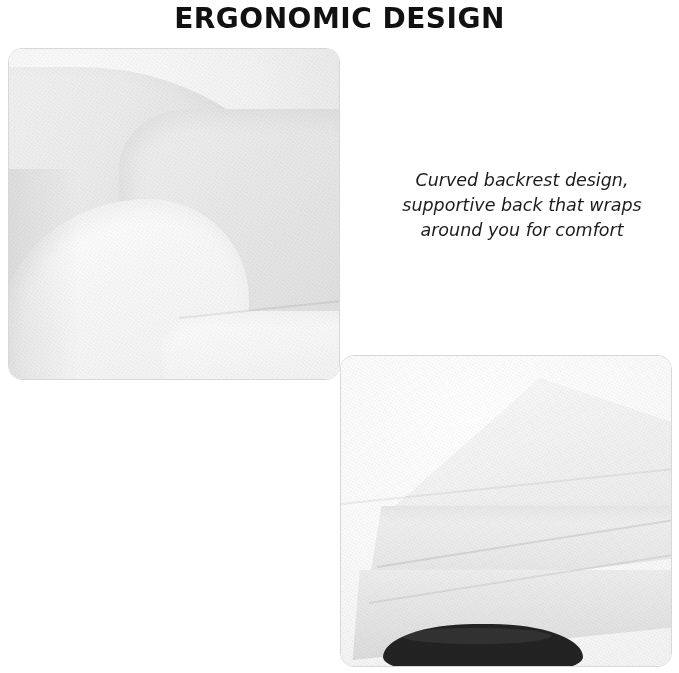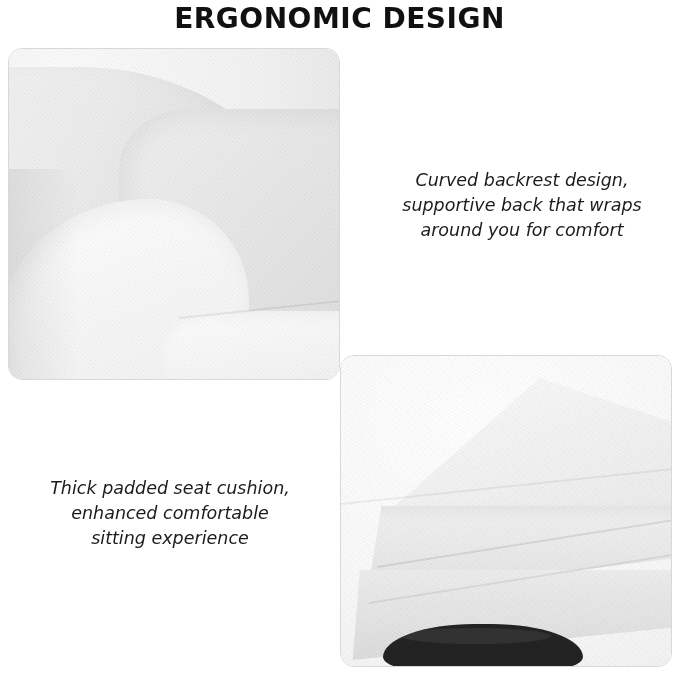--- a/index.html
+++ b/index.html
@@ -289,17 +289,14 @@
       <div class="cu-base"></div>
       <div class="cu-base-hi"></div>
       <div class="cu-texture"></div>
     </div>
   </div>
 
   <div class="caption caption-backrest">Curved backrest design,
 supportive back that wraps
 around you for comfort</div>
 
-  <div class="caption caption-cushion">Thick padded seat cushion,
-enhanced comfortable
-sitting experience</div>
 
 </div>
 
 </body></html>

